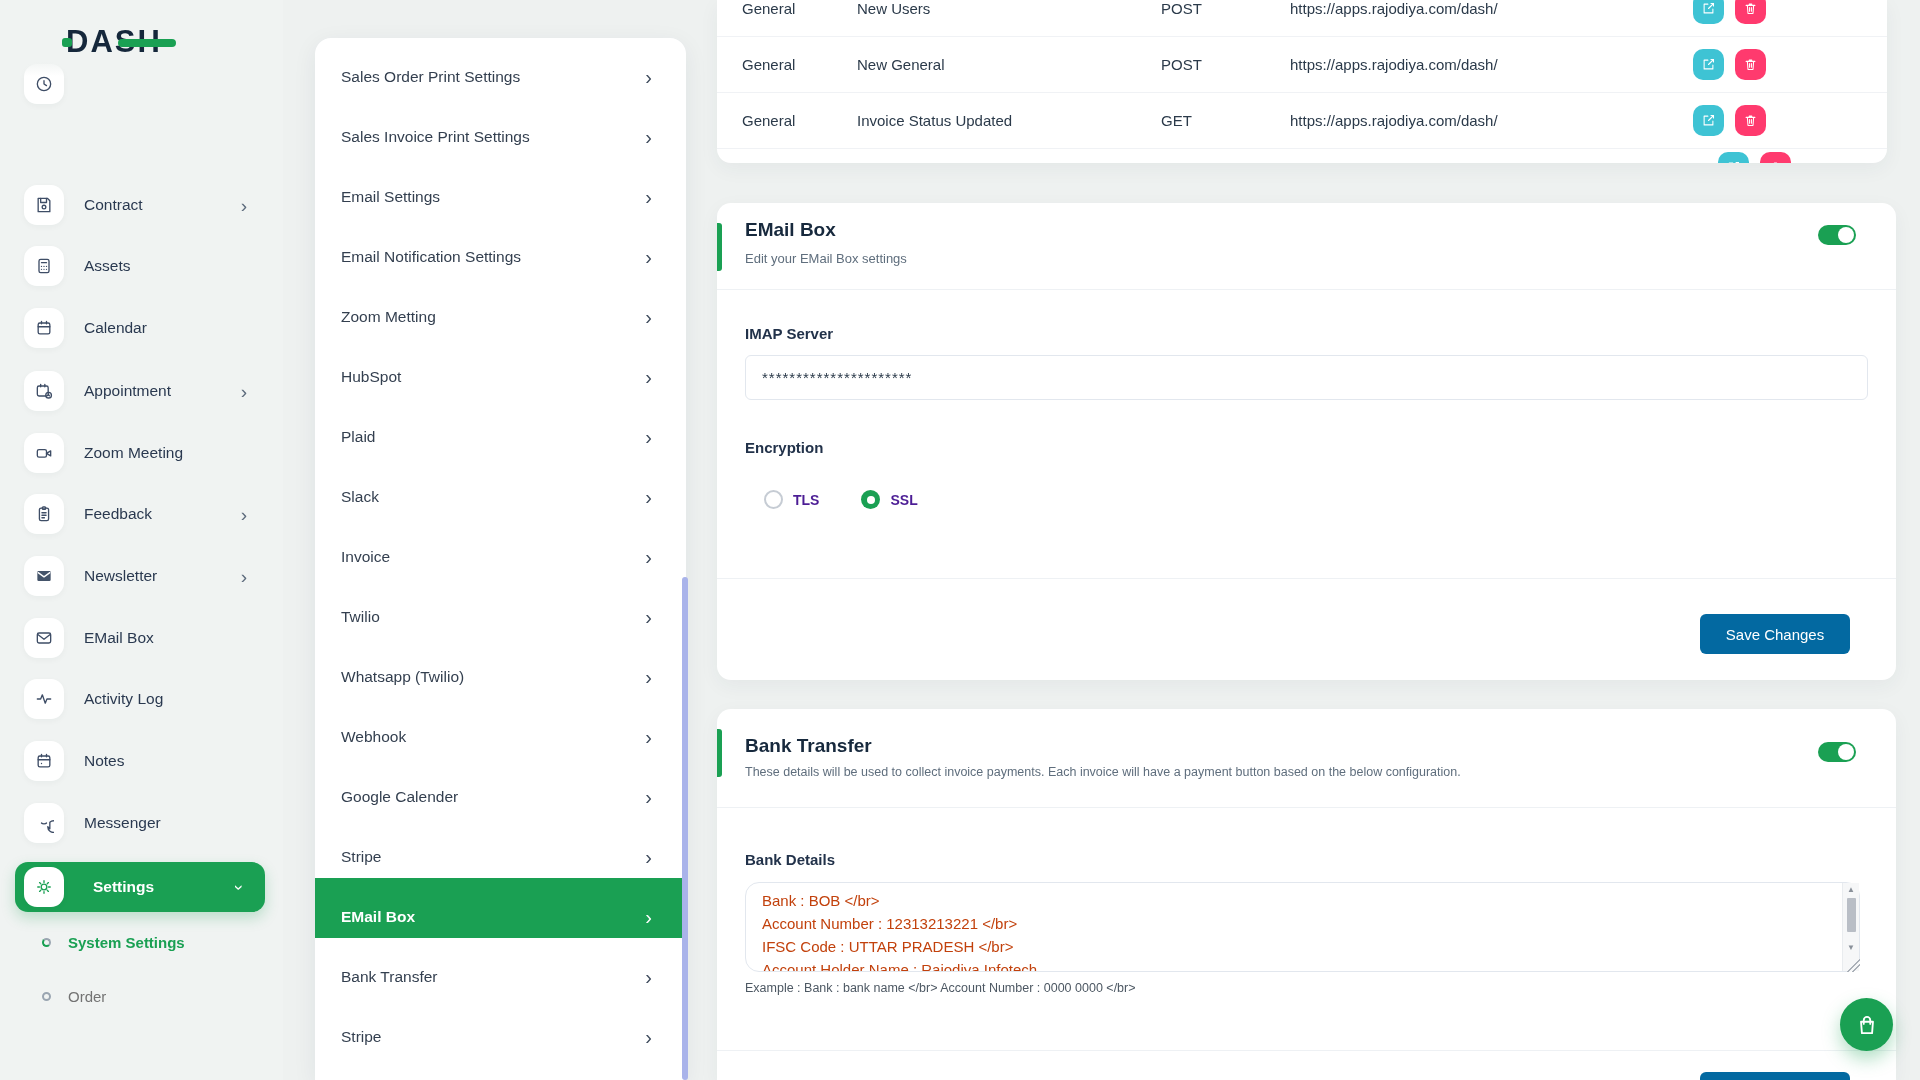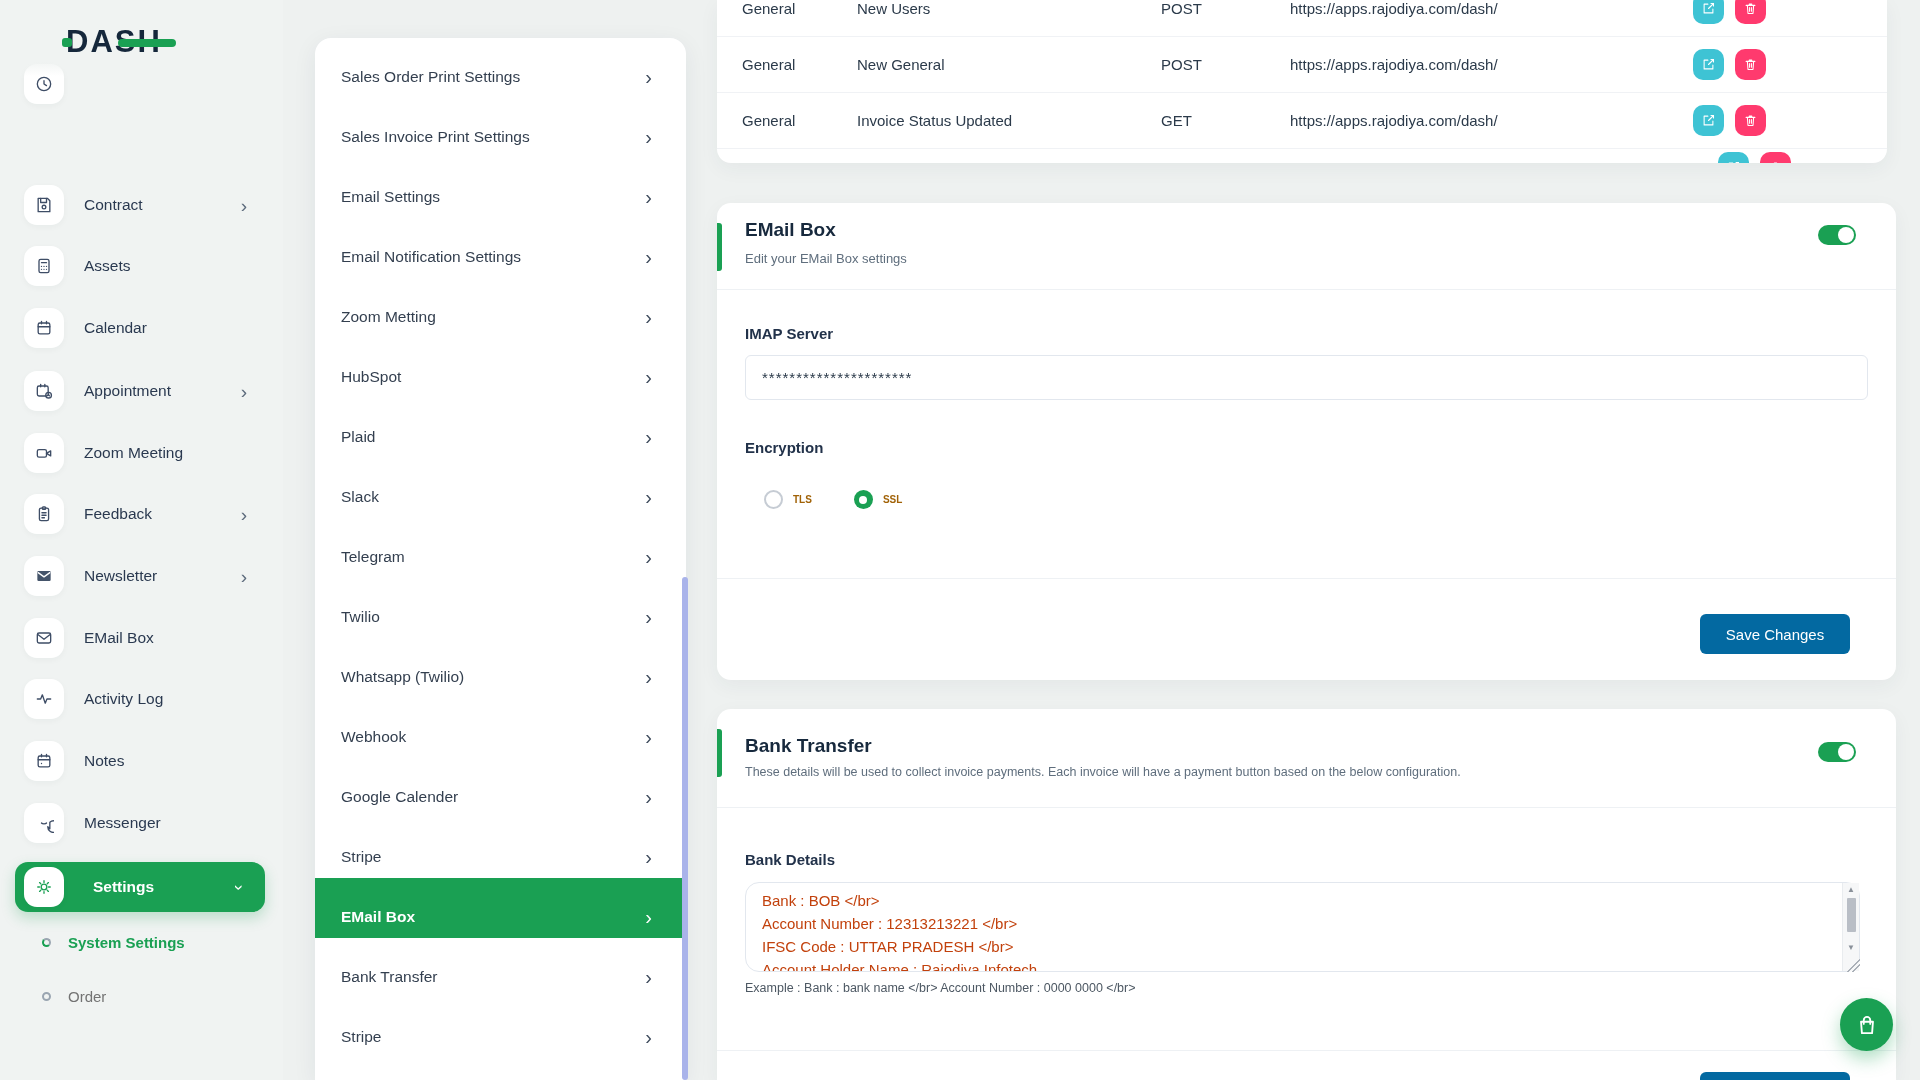--- a/index.html
+++ b/index.html
@@ -85,21 +85,21 @@
   .imap-input { position:absolute; left:28px; top:152px; width:1123px; height:45px; border:1px solid #e2e7ee;
                 border-radius:6px; padding:0 16px; font-size:15px; letter-spacing:1px; color:#2b3a4a;
                 font-family:"Liberation Sans", sans-serif; background:#ffffff; }
   .enc-label { position:absolute; left:28px; top:236px; }
   .radio-row { position:absolute; left:47px; top:287px; display:flex; align-items:center; gap:42px; }
   .radio-group { display:flex; align-items:center; gap:10px; cursor:pointer; }
   .radio { width:19px; height:19px; border-radius:50%; border:2px solid #c6ccd4; background:#ffffff; }
   .radio.checked { border:none; background:#1aa053; position:relative; }
   .radio.checked::after { content:""; position:absolute; left:5.5px; top:5.5px; width:8px; height:8px;
                           background:#ffffff; border-radius:50%; }
-  .radio-label { font-size:10px; font-weight:700; color:#a16207; }
+  .radio-label { font-size:14px; font-weight:700; color:#4c1d95; }
   .footer-divider { position:absolute; left:0; top:375px; width:1179px; border-top:1px solid #eef1f4; }
   .save-btn { position:absolute; left:983px; top:411px; width:150px; height:40px; background:#0369a1;
               color:#ffffff; border:none; border-radius:6px; font-size:15px; cursor:pointer;
               font-family:"Liberation Sans", sans-serif; }
   .bank-label { position:absolute; left:28px; top:142px; }
   .bank-textarea-wrap { position:absolute; left:28px; top:173px; width:1115px; height:90px; }
   .bank-textarea { width:100%; height:100%; border:1px solid #e2e7ee; border-radius:14px; resize:none;
                    padding:6px 30px 6px 16px; font-size:15px; line-height:23px; color:#c2410c;
                    font-family:"Liberation Sans", sans-serif; overflow:hidden; }
   .fake-scrollbar { position:absolute; right:1px; top:1px; width:17px; height:88px; background:#f6f7f8;
@@ -298,21 +298,21 @@
     </div>
   <div class="smi">
       <span class="smi-label">Plaid</span>
       <span class="chev">›</span>
     </div>
   <div class="smi">
       <span class="smi-label">Slack</span>
       <span class="chev">›</span>
     </div>
   <div class="smi">
-      <span class="smi-label">Telegram</span>
+      <span class="smi-label">Invoice</span>
       <span class="chev">›</span>
     </div>
   <div class="smi">
       <span class="smi-label">Twilio</span>
       <span class="chev">›</span>
     </div>
   <div class="smi">
       <span class="smi-label">Whatsapp (Twilio)</span>
       <span class="chev">›</span>
     </div>

